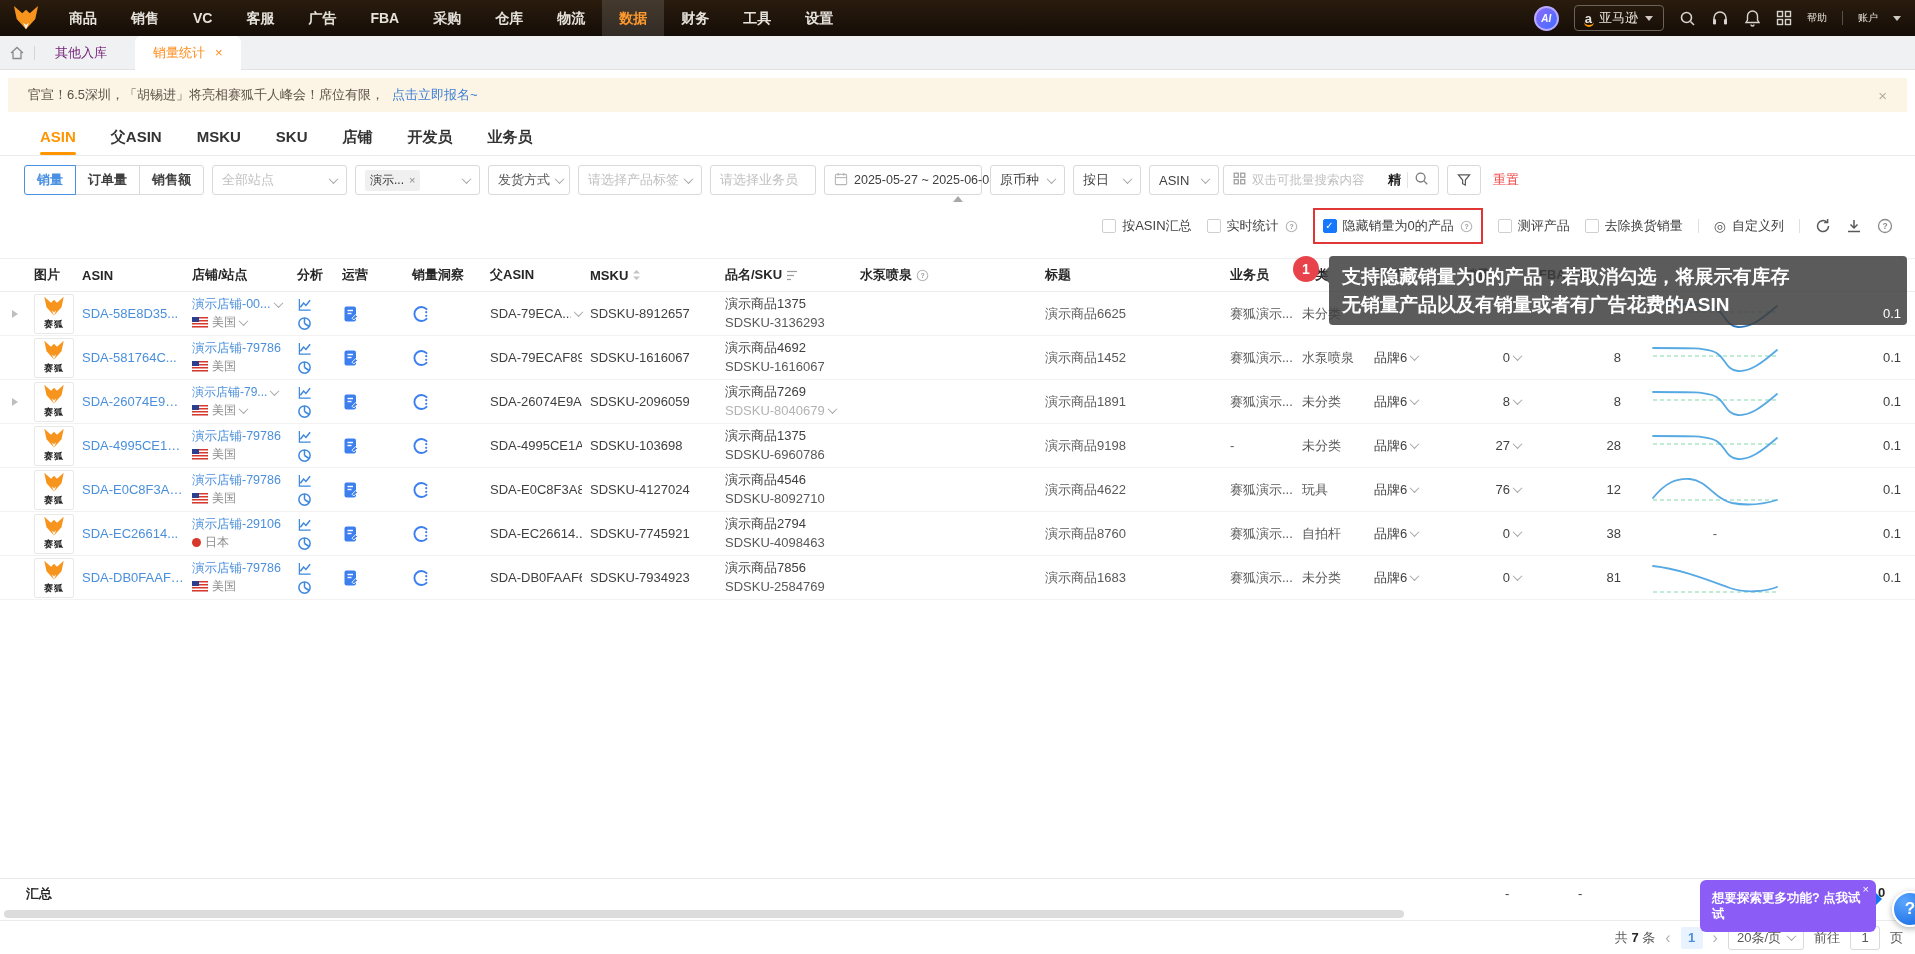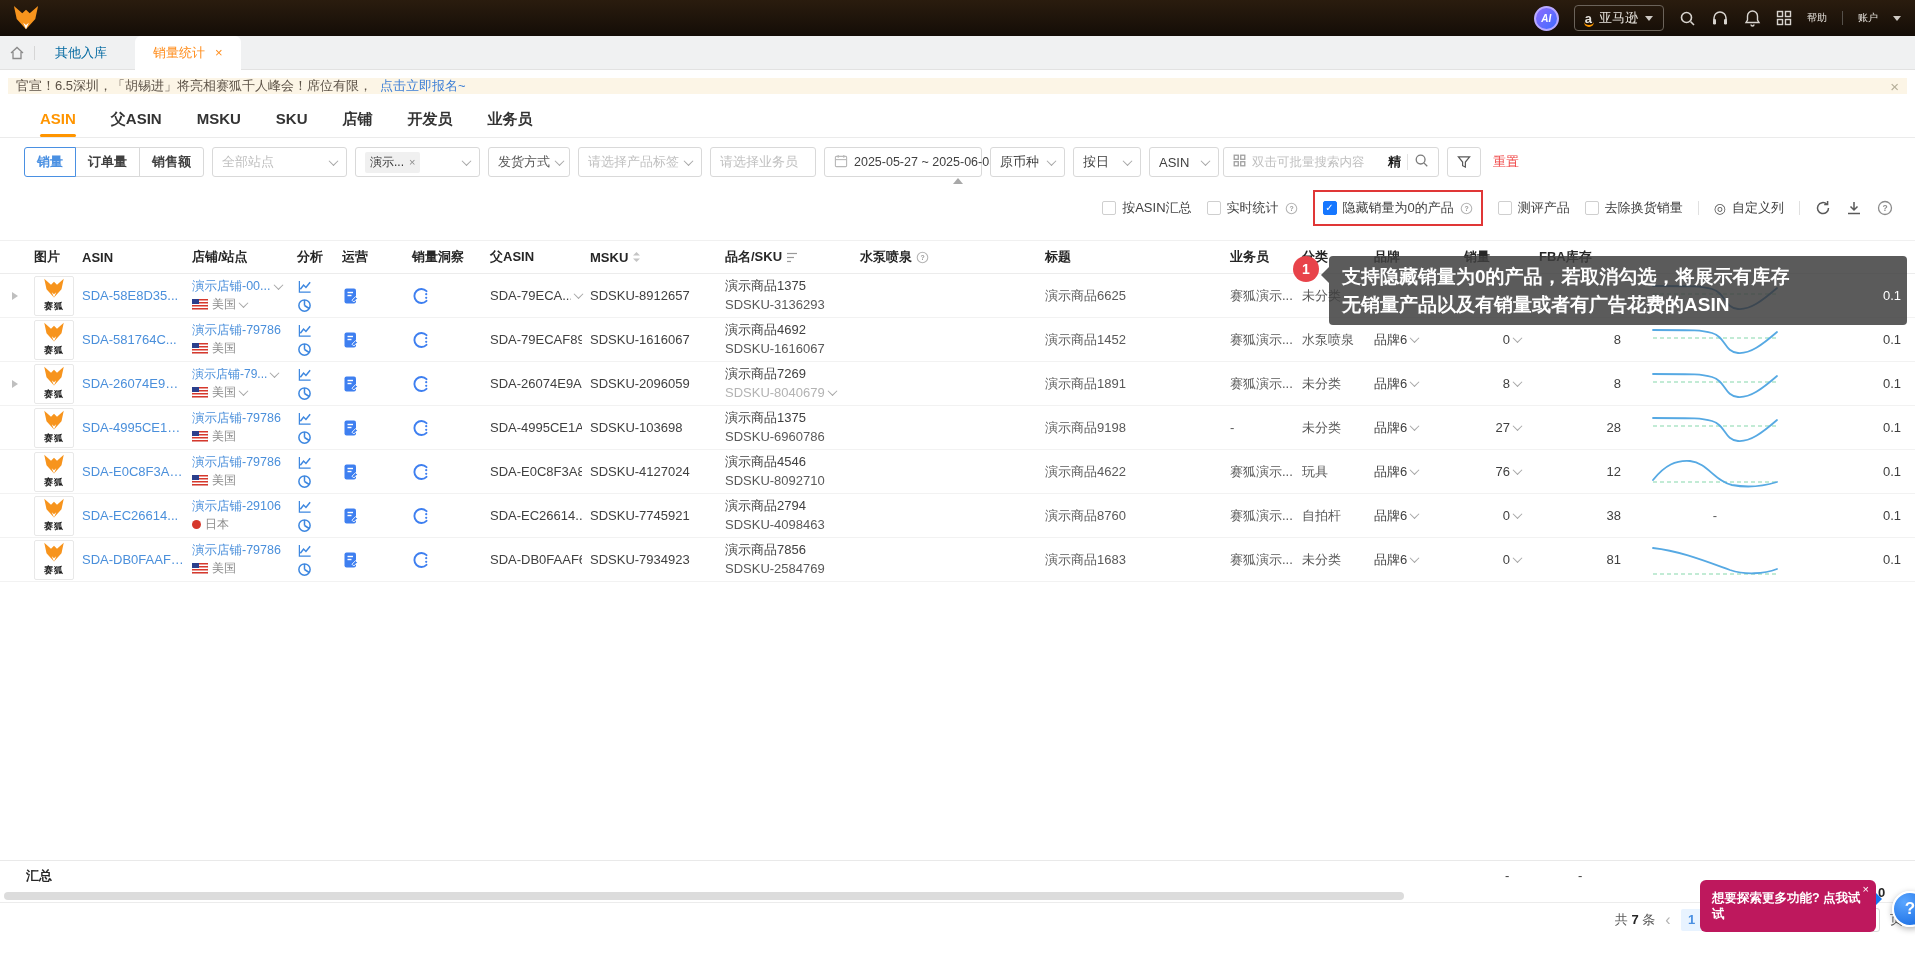--- a/index.html
+++ b/index.html
@@ -19,26 +19,26 @@
   .amz::after { content:""; position:absolute; left:-1px; right:-2px; bottom:-1px; height:4px; border-bottom:2px solid #ff9900; border-radius:0 0 7px 7px; }
   .nav-ic { display:flex; align-items:center; cursor:pointer; }
   .nav-text { font-size:10px; cursor:pointer; }
   .nav-div { width:1px; height:14px; background:#55504a; }
   .dchev { width:0; height:0; border-left:4px solid transparent; border-right:4px solid transparent; border-top:5px solid #cfcac4; display:inline-block; }
 
   
   .tabbar { height:34px; background:#f0f1f2; display:flex; align-items:center; border-bottom:1px solid #e2e2e2; }
   .home-btn { width:34px; height:34px; display:flex; align-items:center; justify-content:center; cursor:pointer; }
   .tb-div { width:1px; height:14px; background:#d6d6d6; margin-right:6px; }
-  .tab { padding:0 14px; font-size:13px; color:#0369a1; height:34px; line-height:34px; cursor:pointer; }
+  .tab { padding:0 14px; font-size:13px; color:#701a75; height:34px; line-height:34px; cursor:pointer; }
   .tab.active { background:#fff; color:#ff8c1a; border-radius:6px 6px 0 0; display:flex; gap:10px; align-items:center; margin-left:14px; padding:0 18px; }
   .tab-close { font-size:13px; cursor:pointer; }
 
   
-  .notice { margin:8px 8px 0; height:16px; background:#fcf5e6; display:flex; align-items:center; padding:0 8px; font-size:13px; color:#5c5247; }
+  .notice { margin:8px 8px 0; height:34px; background:#fcf5e6; display:flex; align-items:center; padding:0 20px; font-size:13px; color:#5c5247; }
   .notice-link { color:#3d7fd6; margin-left:8px; cursor:pointer; }
   .notice-close { margin-left:auto; color:#b4ad98; font-size:15px; cursor:pointer; }
 
   
   .viewtabs { display:flex; gap:35px; padding:0 40px; height:38px; align-items:stretch; border-bottom:1px solid #ebebeb; margin-top:6px; }
   .vtab { font-size:15px; color:#333; font-weight:700; position:relative; line-height:38px; cursor:pointer; }
   .vtab.active { color:#ff9500; }
   .vtab.active::after { content:""; position:absolute; left:0; right:0; bottom:0; height:3px; background:#ff9500; border-radius:2px; }
 
   
@@ -97,36 +97,51 @@
   .pg-arrow { color:#b3b3b3; font-size:16px; cursor:pointer; line-height:1; }
   .page-current { min-width:22px; height:22px; background:#e8f3ff; color:#4a90e2; display:flex; align-items:center; justify-content:center; border-radius:2px; font-weight:700; cursor:pointer; }
   .pagesize { border:1px solid #d9d9d9; border-radius:3px; height:24px; padding:0 8px; display:flex; align-items:center; gap:7px; cursor:pointer; }
   .goto-input { width:30px; height:24px; border:1px solid #d9d9d9; border-radius:3px; display:flex; align-items:center; justify-content:center; }
   .total-num { font-weight:700; color:#262626; }
 
   
   .callout-box { position:absolute; left:1329px; top:256px; width:578px; background:rgba(62,62,62,.85); color:#fff; font-size:19px; font-weight:700; line-height:1.45; padding:7px 13px; border-radius:4px; z-index:5; white-space:pre-line; }
   .callout-box::before { content:""; position:absolute; left:-8px; top:11px; border:8px solid transparent; border-right-color:rgba(62,62,62,.85); border-left:0; }
   .step-circle { position:absolute; left:1293px; top:256px; width:26px; height:26px; border-radius:50%; background:#e8434a; color:#fff; font-weight:700; font-size:14px; display:flex; align-items:center; justify-content:center; z-index:6; }
-  .promo { position:absolute; left:1700px; top:880px; width:176px; background:#be185d; color:#fff; font-size:12.5px; font-weight:700; border-radius:6px; padding:10px 12px 9px; z-index:8; line-height:1.3; }
+  .promo { position:absolute; left:1700px; top:880px; width:176px; background:#8b5cf6; color:#fff; font-size:12.5px; font-weight:700; border-radius:6px; padding:10px 12px 9px; z-index:8; line-height:1.3; }
   .promo::after { content:""; position:absolute; right:-6px; top:13px; border:6px solid transparent; border-left-color:#1677f0; border-right:0; }
   .promo-close { position:absolute; top:2px; right:7px; font-size:11px; font-weight:400; cursor:pointer; }
   .sum-zero { position:absolute; left:1878px; top:885px; font-size:13px; font-weight:700; color:#262626; z-index:7; }
   .fab { position:absolute; left:1892px; top:891px; width:36px; height:36px; border-radius:50%; background:radial-gradient(circle at 32% 28%,#5aa6ff,#1166e0); border:2px solid #fff; box-shadow:0 2px 6px rgba(0,0,0,.3); color:#fff; font-weight:700; font-size:17px; display:flex; align-items:center; justify-content:center; z-index:8; cursor:pointer; }
 </style>
 </head>
 <body>
 
 <header class="topnav">
   <div class="logo">
     <svg width="30" height="26" viewBox="0 0 32 28">
         <path d="M3 1 L12 9 L16 5 L20 9 L29 1 L26 15 L16 26 L6 15 Z" fill="#f7941d"></path>
         <path d="M13 19 L16 26 L19 19 L16 21.5 Z" fill="#fff"></path>
       </svg>
   </div>
+  <nav class="nav-menu">
+      <div class="nav-item">商品</div>
+      <div class="nav-item">销售</div>
+      <div class="nav-item">VC</div>
+      <div class="nav-item">客服</div>
+      <div class="nav-item">广告</div>
+      <div class="nav-item">FBA</div>
+      <div class="nav-item">采购</div>
+      <div class="nav-item">仓库</div>
+      <div class="nav-item">物流</div>
+      <div class="nav-item active">数据</div>
+      <div class="nav-item">财务</div>
+      <div class="nav-item">工具</div>
+      <div class="nav-item">设置</div>
+    </nav>
   <div class="nav-right">
     <div class="ai-badge">AI</div>
     <div class="marketplace">
       <span class="amz">a</span>
       <span>亚马逊</span>
       <span class="dchev"></span>
     </div>
     <span class="nav-ic">
         <svg width="17" height="17" viewBox="0 0 17 17">
           <circle cx="7.5" cy="7.5" r="5" fill="none" stroke="#d8d4cf" stroke-width="1.6"></circle>

